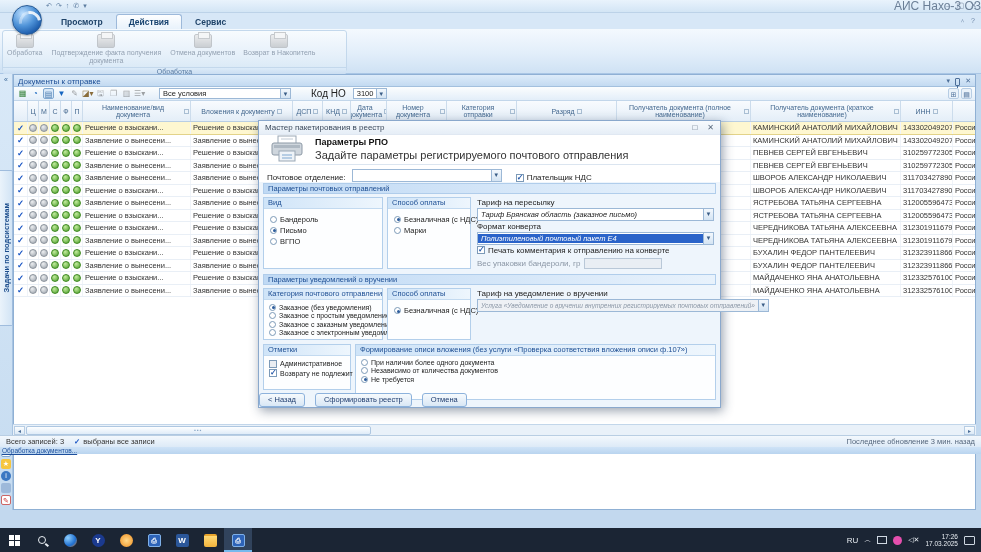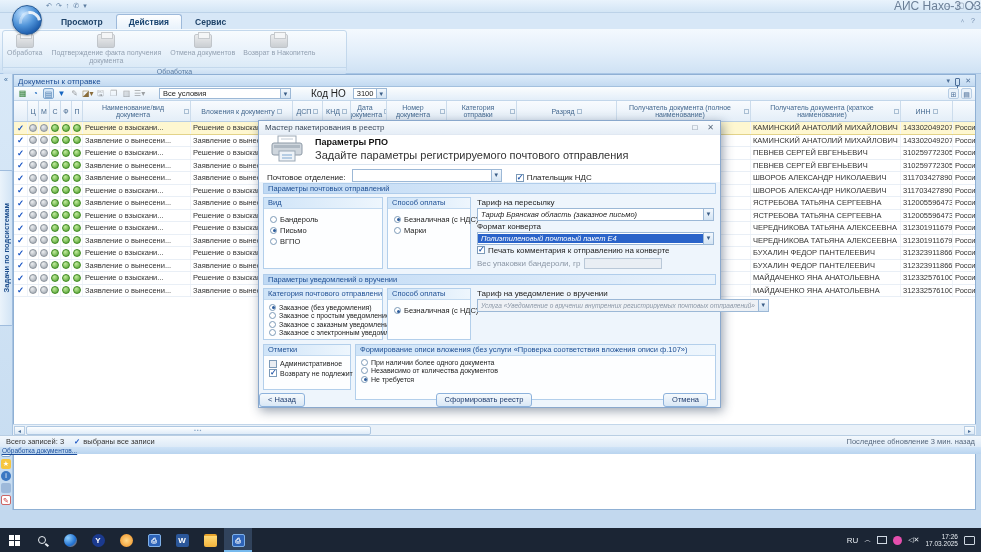--- a/index.html
+++ b/index.html
@@ -152,21 +152,21 @@
   .rcol .dlg-label{margin:1px 0;}
   .dcombo{height:13px;font-style:italic;}
   .dcombo.hl .cval{background:#2a63c9;color:#fff;}
   .dcombo.dis{background:#eef1f5;}
   .dcombo.dis .cval{color:#8b97a6;font-size:6.5px;}
   #weight-row{display:flex;align-items:center;gap:4px;margin:2px 0;}
   #weight-input{width:78px;height:11px;background:#e9eef4;border:1px solid #b9c8d8;}
   .p-cat{width:120px;height:52px;} .p-pay2{width:84px;height:52px;}
   .p-cat .opt,.p-marks .opt,.p-inv .opt{font-size:7px;margin:1.5px 0 1.5px 5px;}
   .p-marks{width:88px;height:46px;} .p-inv{flex:1;height:56px;}
-  #dlg-btns{display:flex;justify-content:space-between;gap:10px;padding:3px 12px 0 0;align-items:center;flex:1;}
+  #dlg-btns{display:flex;justify-content:flex-start;gap:10px;padding:3px 12px 0 0;align-items:center;flex:1;}
   .dbtn{height:14px;min-width:44px;padding:0 8px;font-size:7.5px;color:#1e3c6e;text-align:center;line-height:12px;
     background:linear-gradient(#f6fafd,#d9e7f5);border:1px solid #8db2dc;border-radius:3px;}
 </style>
 </head>
 <body>
 
 <div id="titlebar">
   <div id="qat">
       <span>↶</span>
       <span>↷</span>

